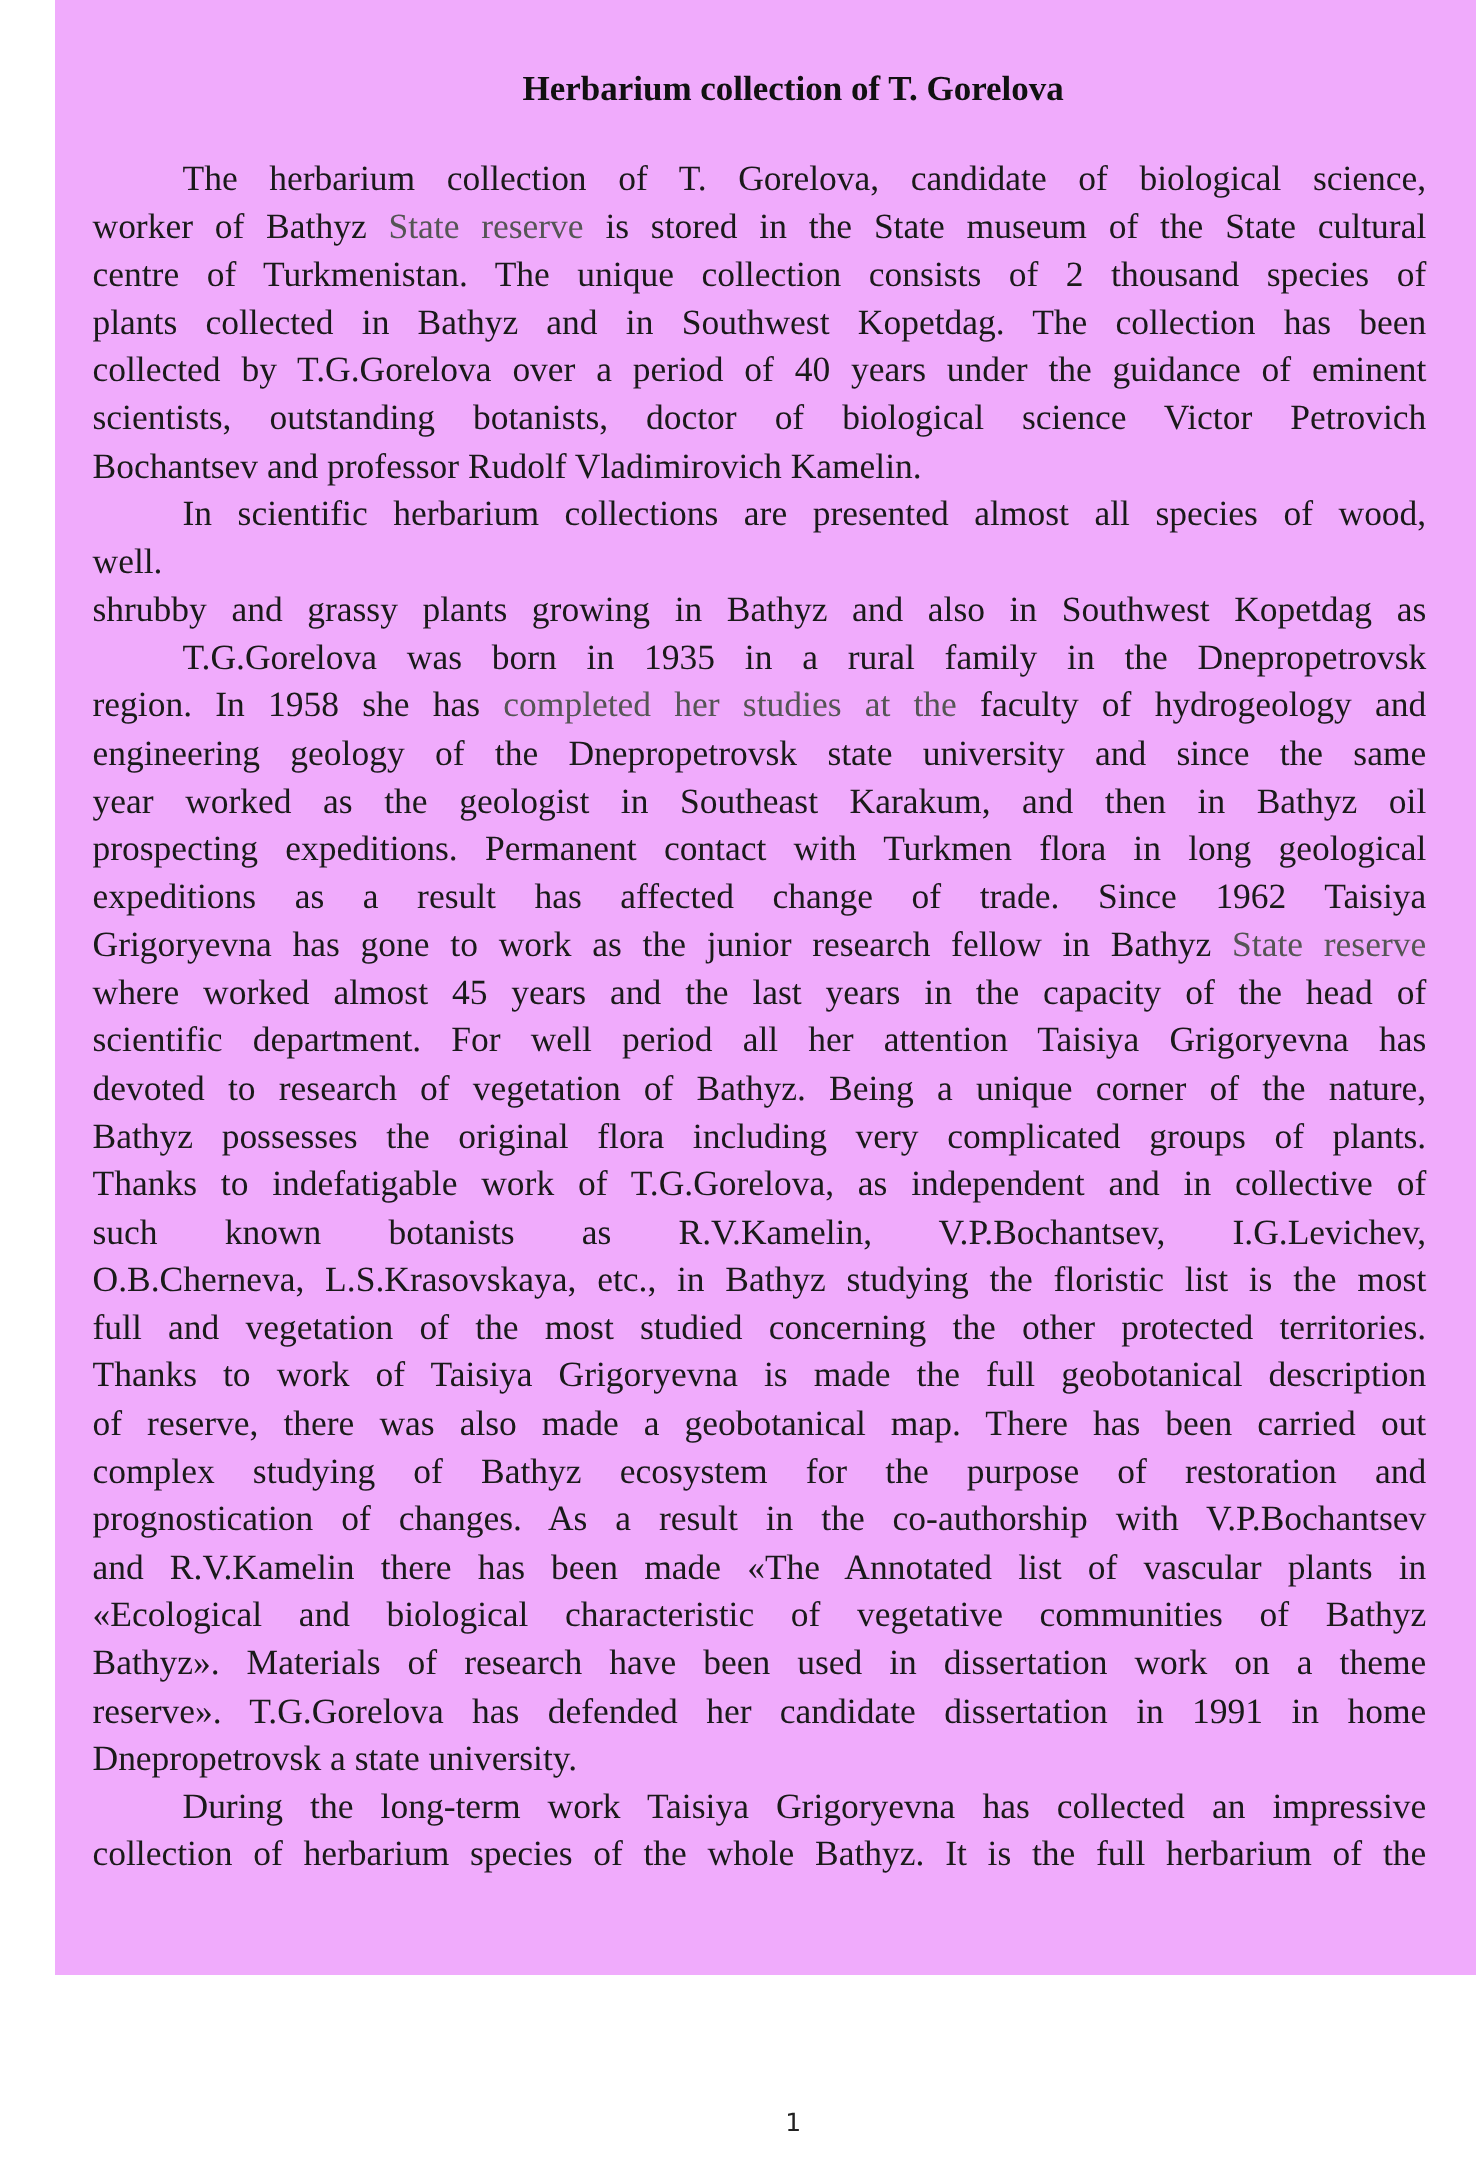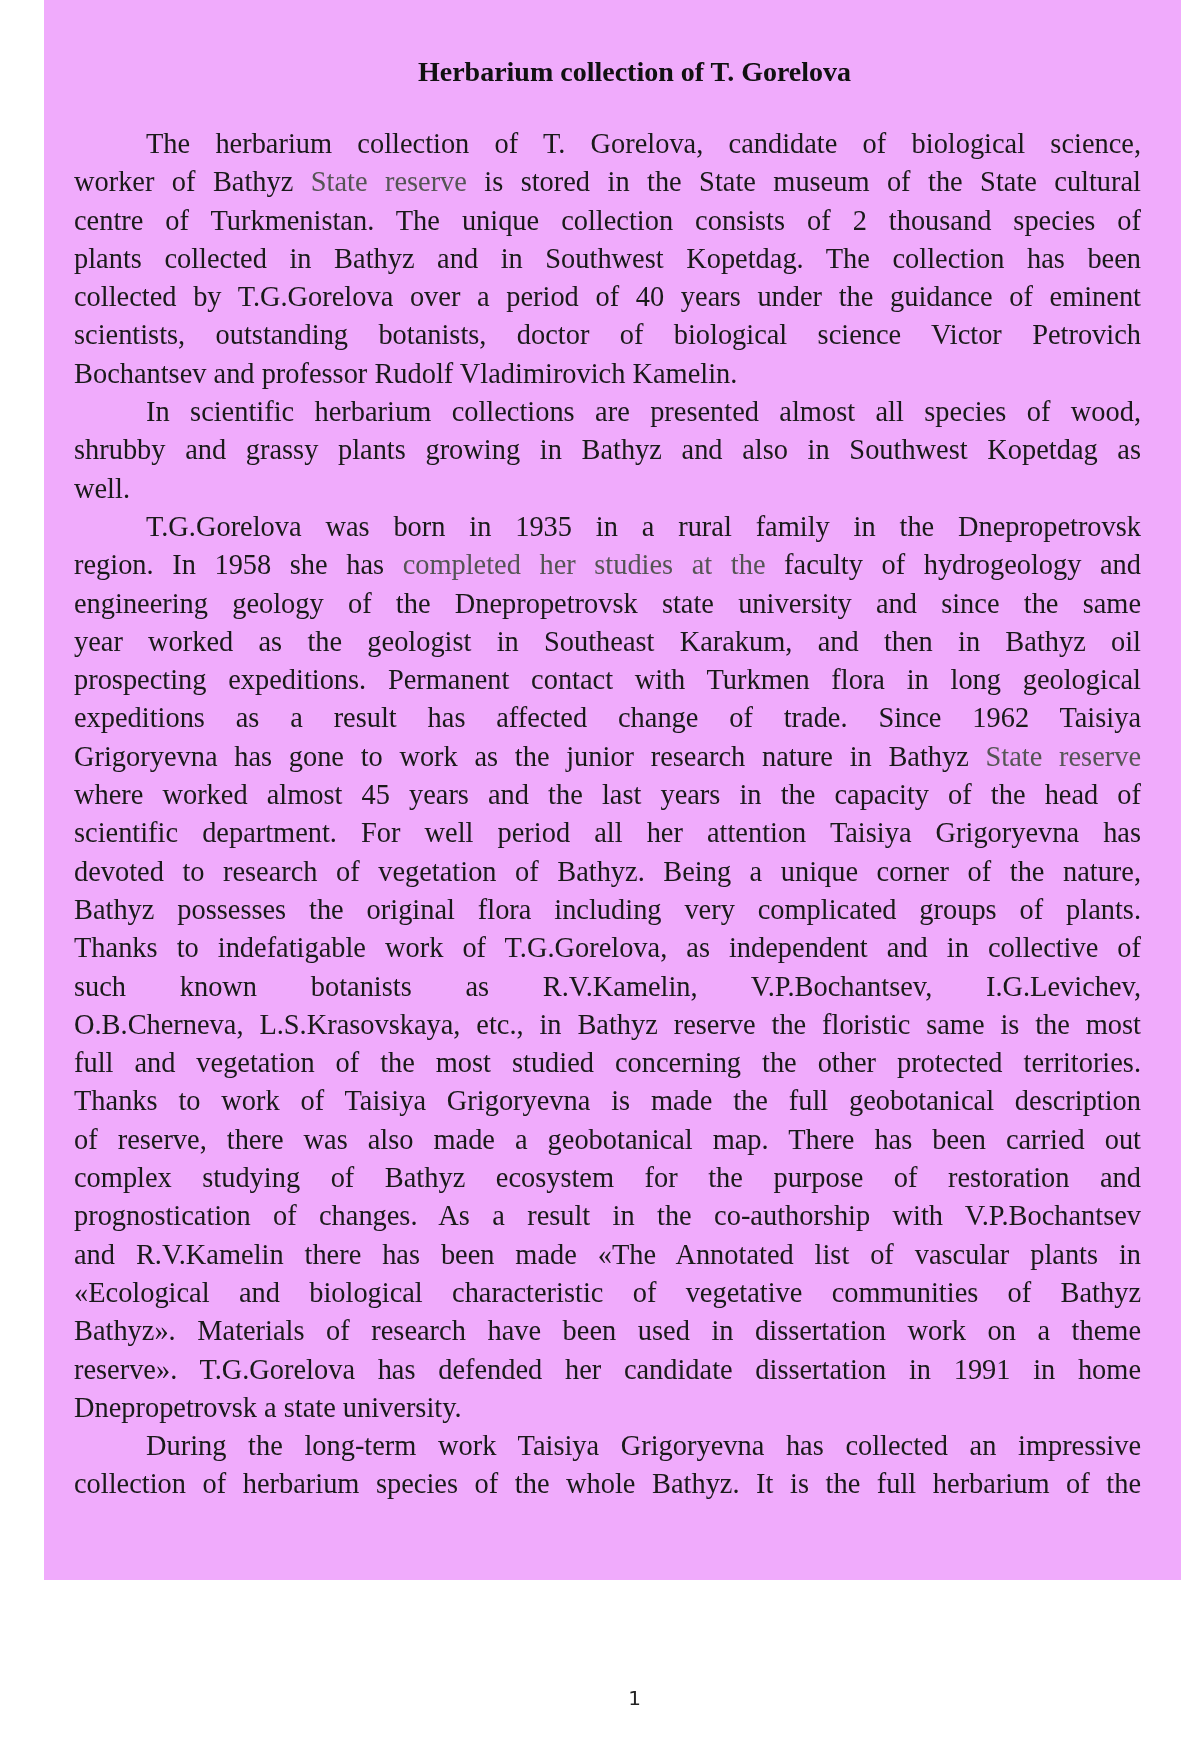--- a/index.html
+++ b/index.html
@@ -34,36 +34,36 @@
   <div class="title">Herbarium collection of T. Gorelova</div>
   <div class="body" id="doc-body">
       <div class="ln indent">The herbarium collection of T. Gorelova, candidate of biological science,</div>
       <div class="ln"><span>worker of Bathyz </span><span class="gray" style="color: rgb(85, 85, 85);">State reserve</span><span> is stored in the State museum of the State cultural</span></div>
       <div class="ln">centre of Turkmenistan. The unique collection consists of 2 thousand species of</div>
       <div class="ln">plants collected in Bathyz and in Southwest Kopetdag. The collection has been</div>
       <div class="ln">collected by T.G.Gorelova over a period of 40 years under the guidance of eminent</div>
       <div class="ln">scientists, outstanding botanists, doctor of biological science Victor Petrovich</div>
       <div class="ln last">Bochantsev and professor Rudolf Vladimirovich Kamelin.</div>
       <div class="ln indent">In scientific herbarium collections are presented almost all species of wood,</div>
+      <div class="ln last">well.</div>
       <div class="ln">shrubby and grassy plants growing in Bathyz and also in Southwest Kopetdag as</div>
-      <div class="ln last">well.</div>
       <div class="ln indent">T.G.Gorelova was born in 1935 in a rural family in the Dnepropetrovsk</div>
       <div class="ln"><span>region. In 1958 she has </span><span class="gray" style="color: rgb(85, 85, 85);">completed her studies at the</span><span> faculty of hydrogeology and</span></div>
       <div class="ln">engineering geology of the Dnepropetrovsk state university and since the same</div>
       <div class="ln">year worked as the geologist in Southeast Karakum, and then in Bathyz oil</div>
       <div class="ln">prospecting expeditions. Permanent contact with Turkmen flora in long geological</div>
       <div class="ln">expeditions as a result has affected change of trade. Since 1962 Taisiya</div>
-      <div class="ln"><span>Grigoryevna has gone to work as the junior research nature in Bathyz </span><span class="gray" style="color: rgb(85, 85, 85);">State reserve</span><span></span></div>
+      <div class="ln"><span>Grigoryevna has gone to work as the junior research fellow in Bathyz </span><span class="gray" style="color: rgb(85, 85, 85);">State reserve</span><span></span></div>
       <div class="ln">where worked almost 45 years and the last years in the capacity of the head of</div>
       <div class="ln">scientific department. For well period all her attention Taisiya Grigoryevna has</div>
       <div class="ln">devoted to research of vegetation of Bathyz. Being a unique corner of the nature,</div>
       <div class="ln">Bathyz possesses the original flora including very complicated groups of plants.</div>
       <div class="ln">Thanks to indefatigable work of T.G.Gorelova, as independent and in collective of</div>
       <div class="ln">such known botanists as R.V.Kamelin, V.P.Bochantsev, I.G.Levichev,</div>
-      <div class="ln">O.B.Cherneva, L.S.Krasovskaya, etc., in Bathyz reserve the floristic same is the most</div>
+      <div class="ln">O.B.Cherneva, L.S.Krasovskaya, etc., in Bathyz studying the floristic list is the most</div>
       <div class="ln">full and vegetation of the most studied concerning the other protected territories.</div>
       <div class="ln">Thanks to work of Taisiya Grigoryevna is made the full geobotanical description</div>
       <div class="ln">of reserve, there was also made a geobotanical map. There has been carried out</div>
       <div class="ln">complex studying of Bathyz ecosystem for the purpose of restoration and</div>
       <div class="ln">prognostication of changes. As a result in the co-authorship with V.P.Bochantsev</div>
       <div class="ln">and R.V.Kamelin there has been made «The Annotated list of vascular plants in</div>
       <div class="ln">«Ecological and biological characteristic of vegetative communities of Bathyz</div>
       <div class="ln">Bathyz». Materials of research have been used in dissertation work on a theme</div>
       <div class="ln">reserve». T.G.Gorelova has defended her candidate dissertation in 1991 in home</div>
       <div class="ln last">Dnepropetrovsk a state university.</div>

